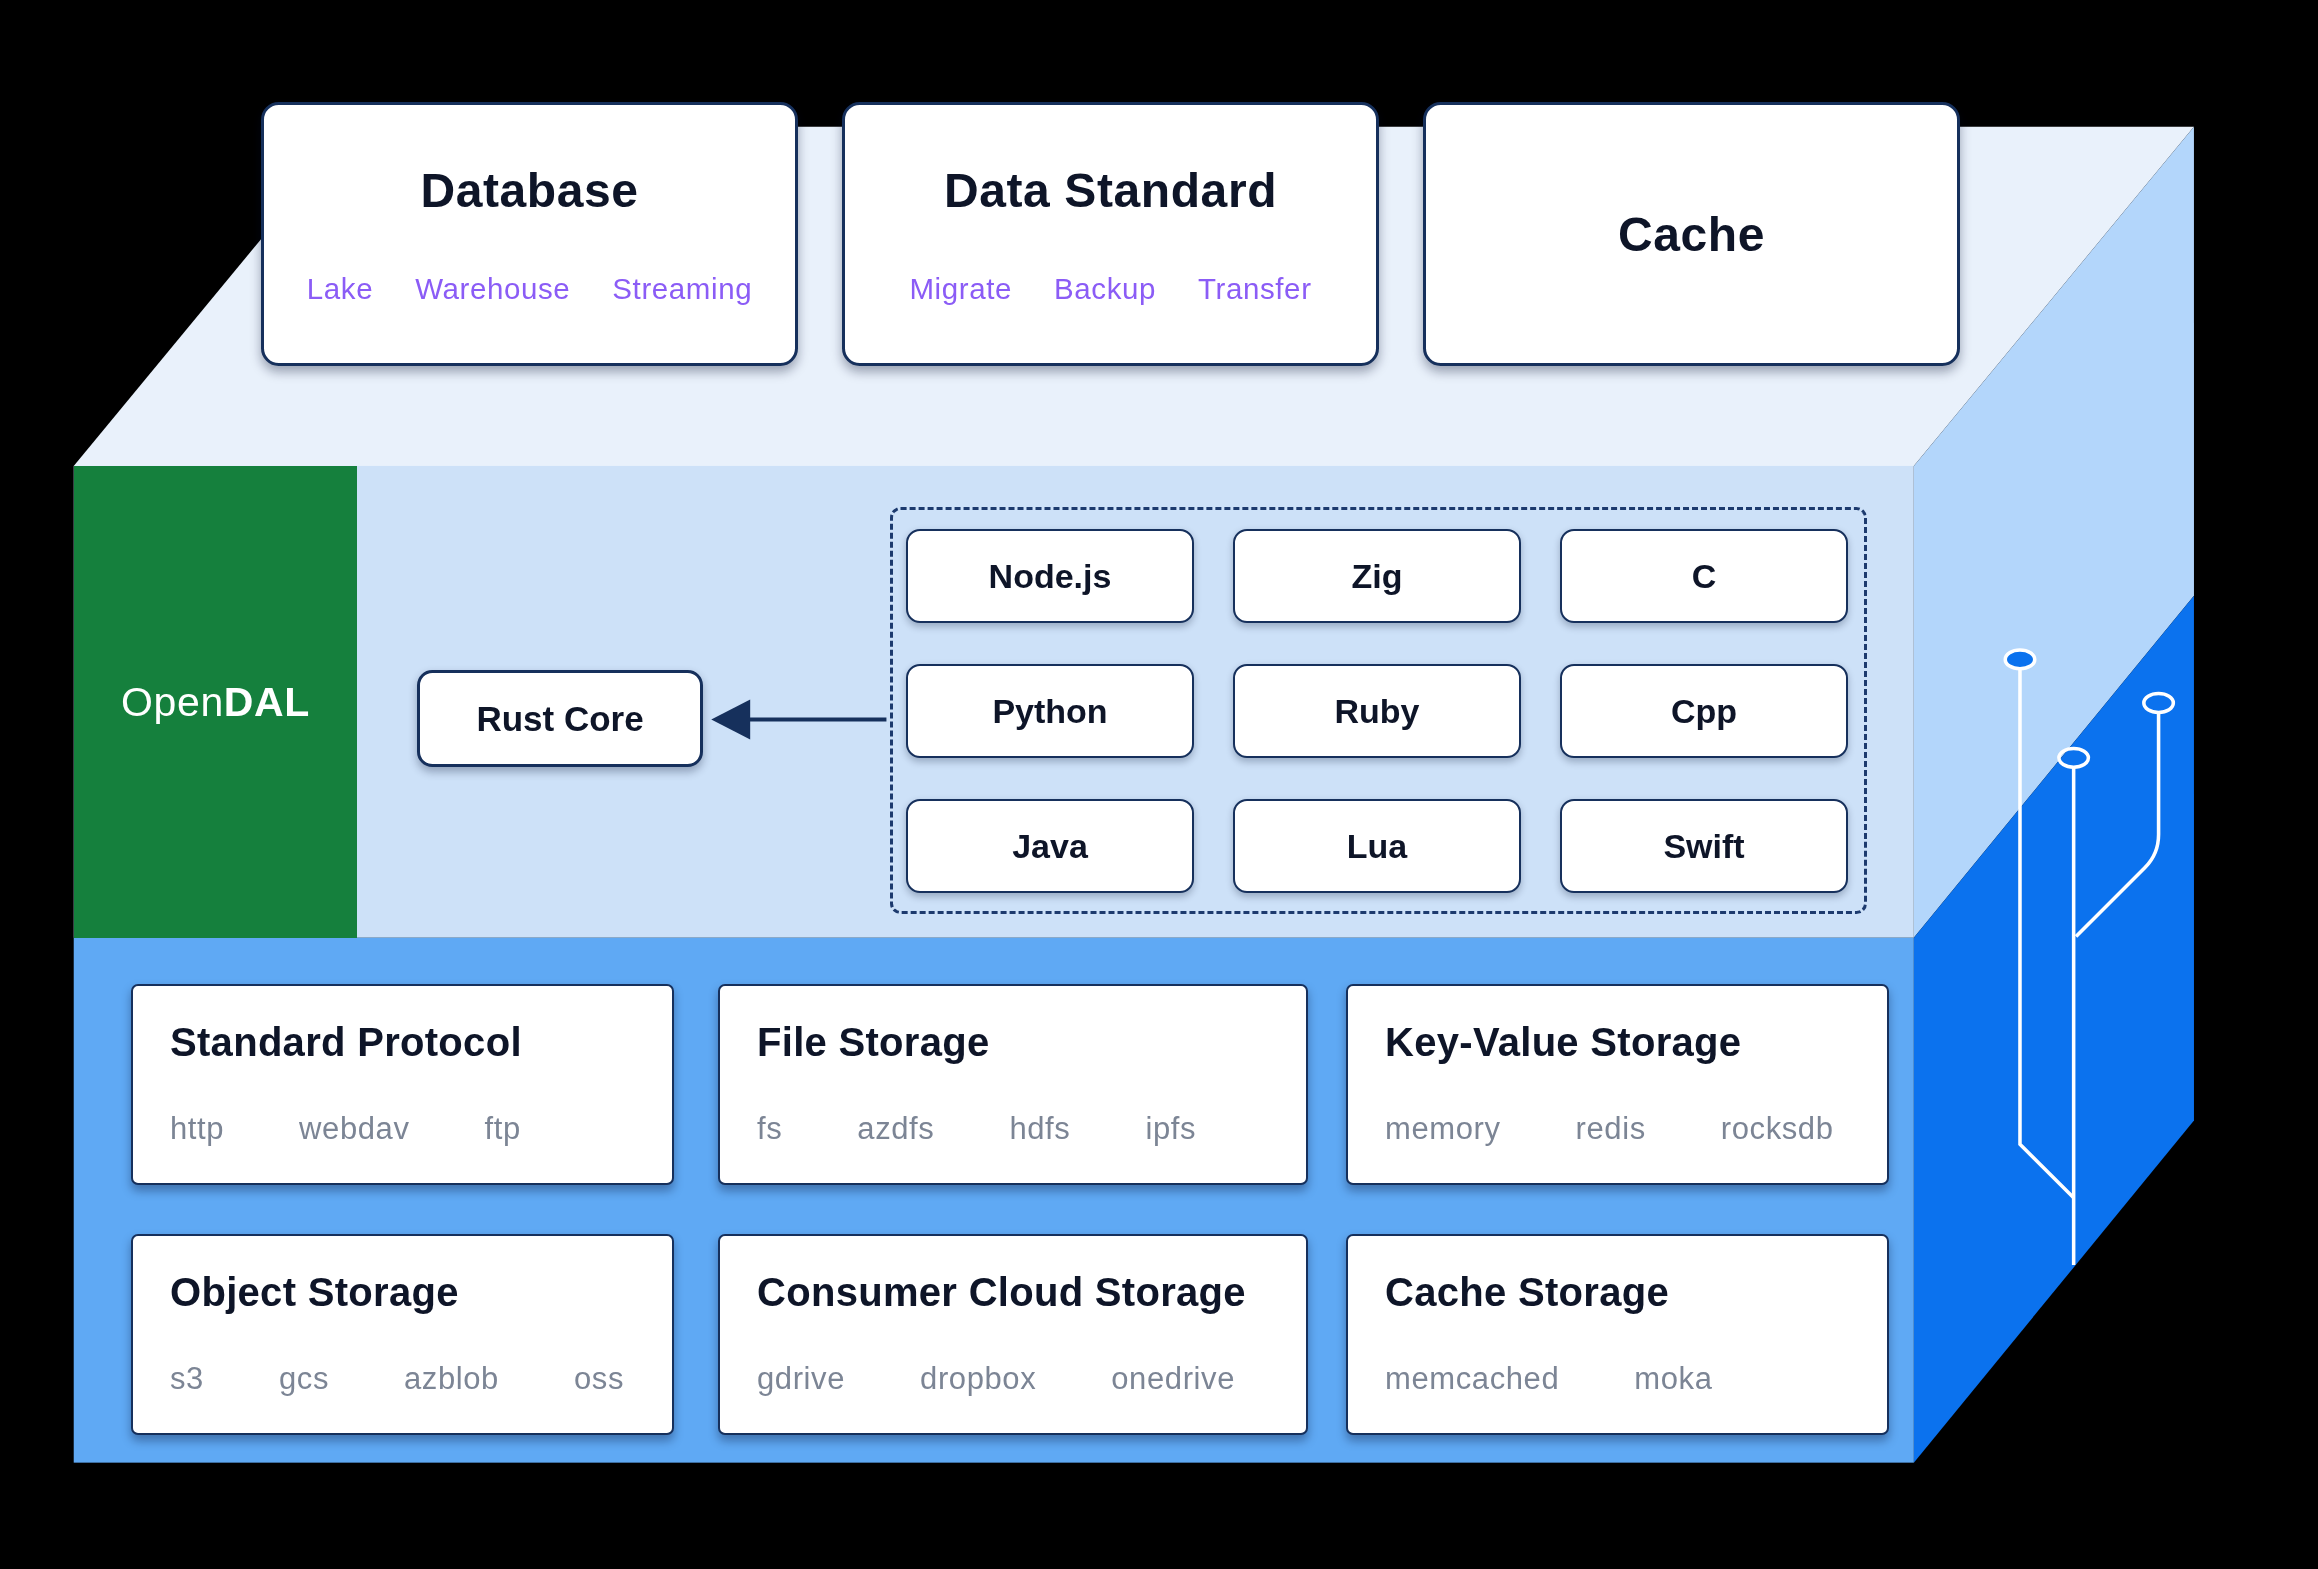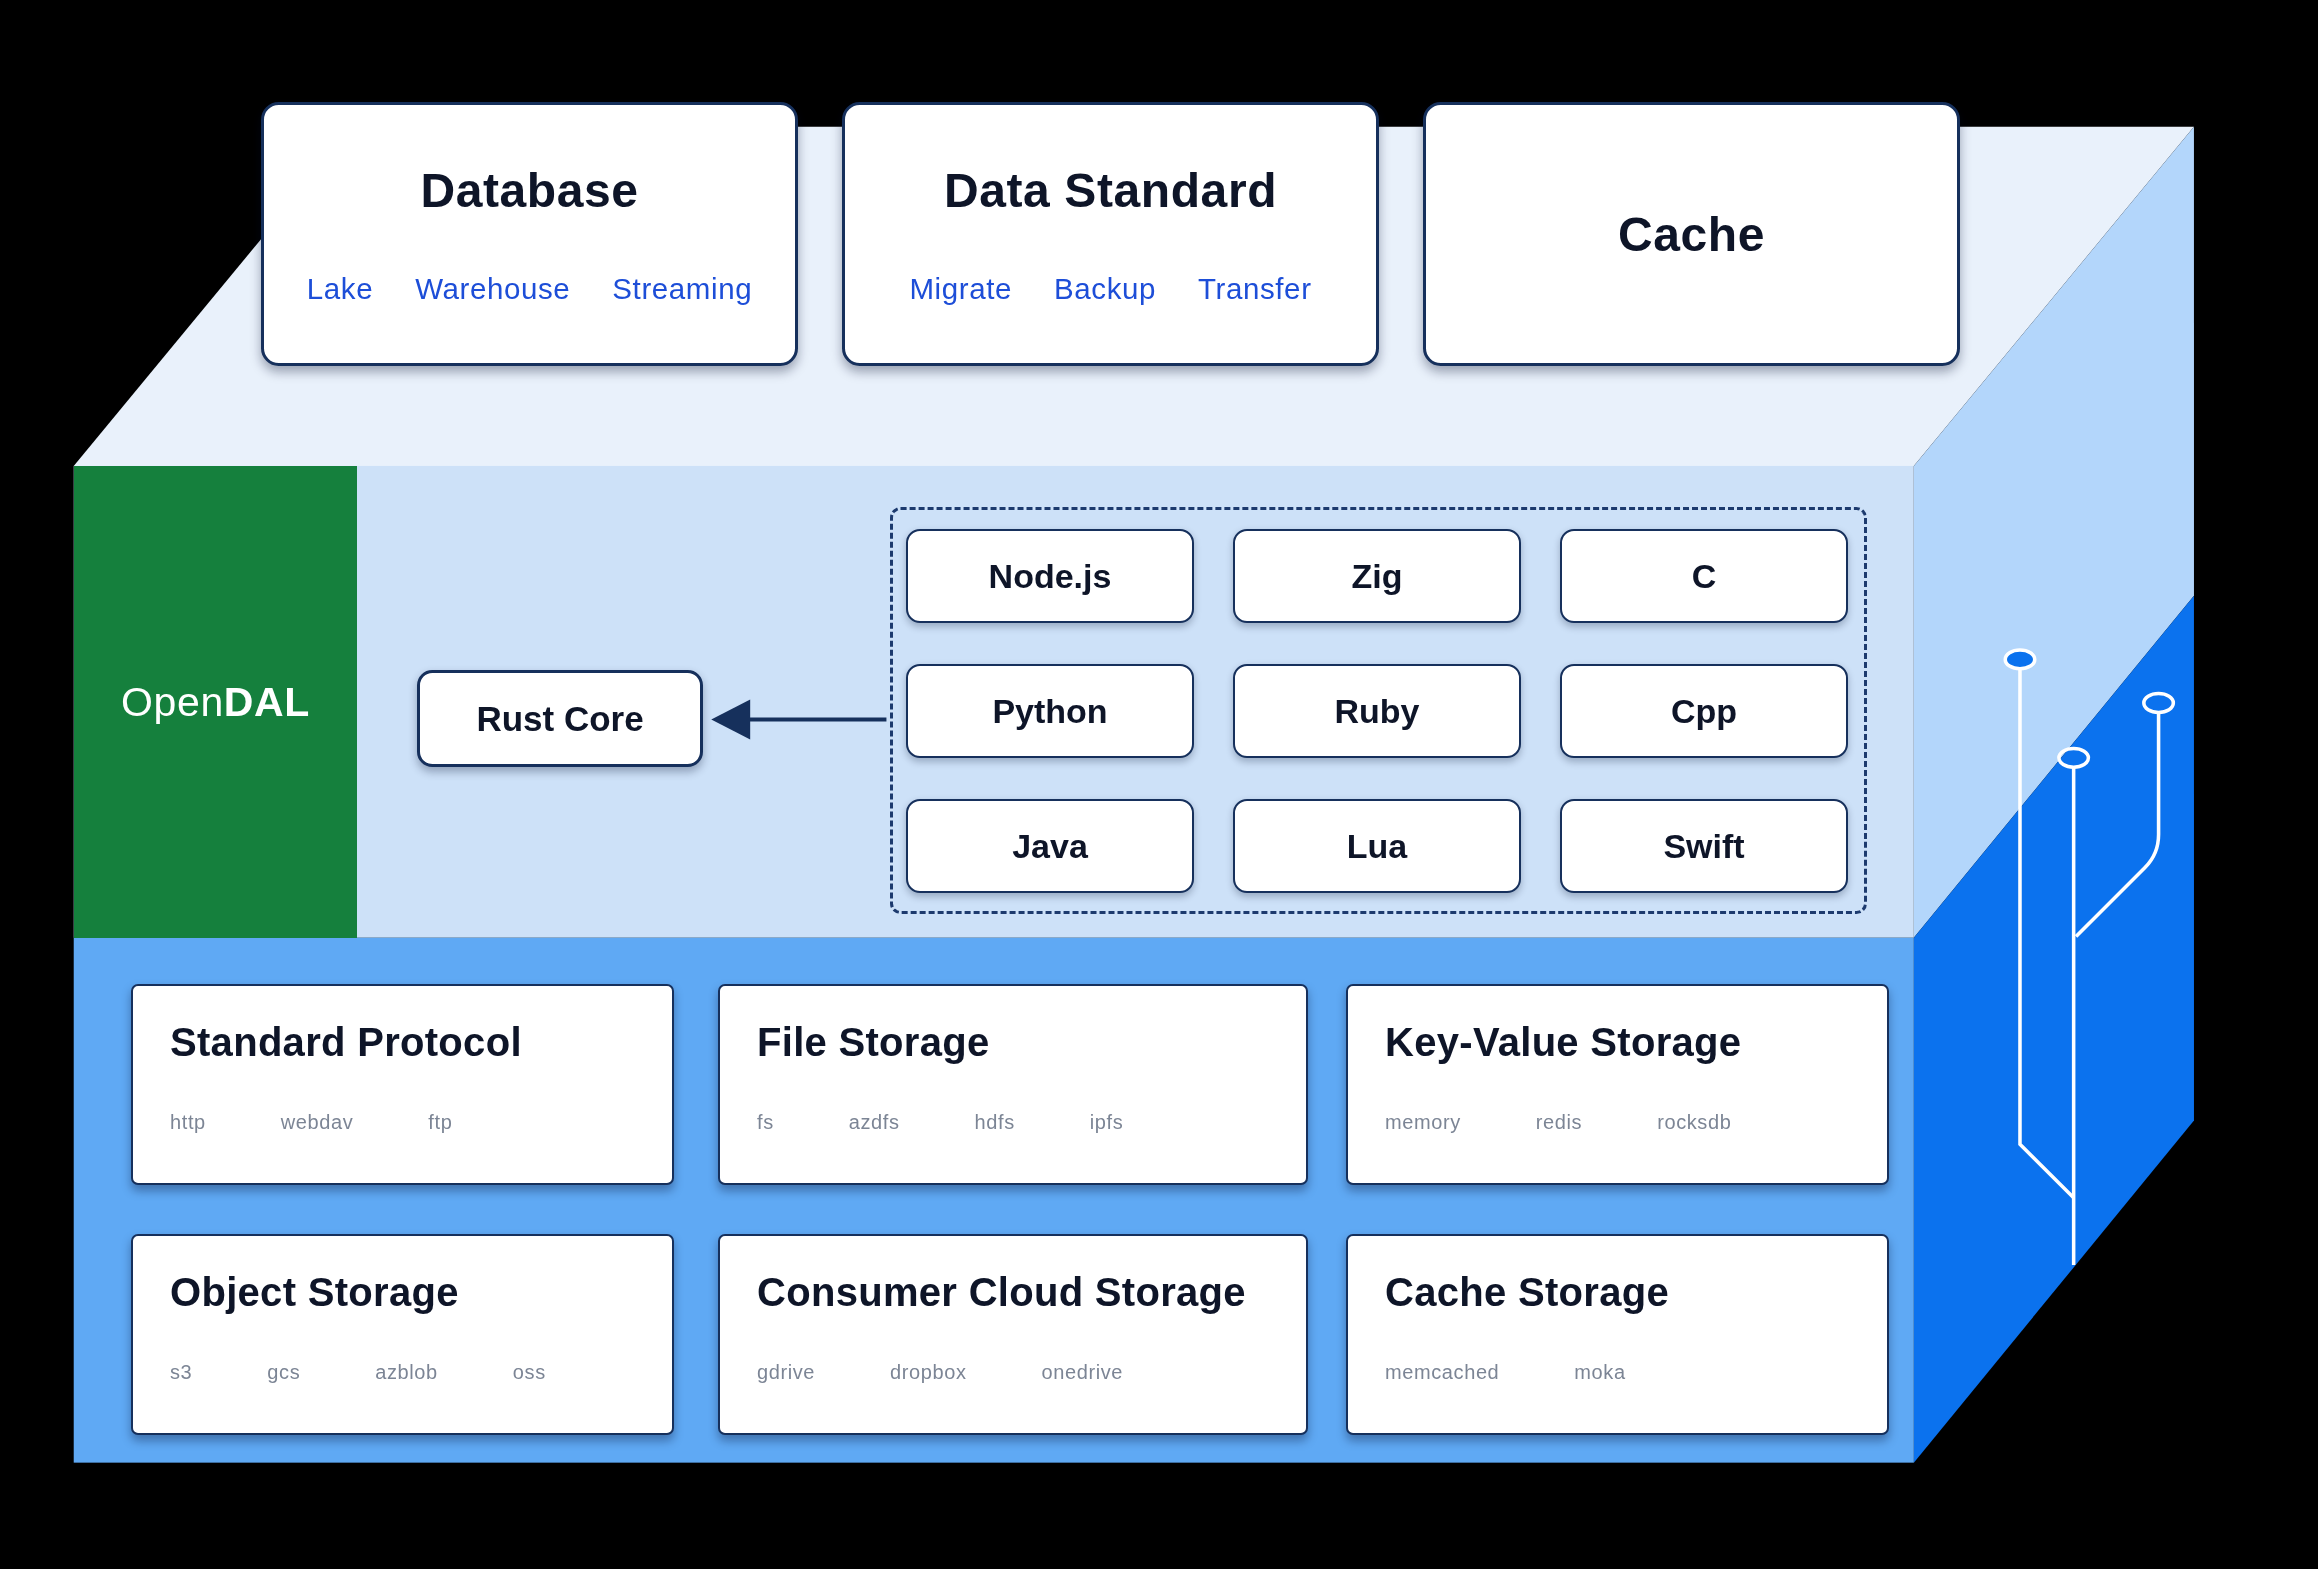--- a/index.html
+++ b/index.html
@@ -9,21 +9,21 @@
   }
   svg.faces{position:absolute;left:0;top:0;}
   
   .top-card{
     position:absolute;top:102px;height:264px;width:537px;background:#fff;
     border:3.5px solid #16305c;border-radius:17.7px;box-sizing:border-box;
     box-shadow:0 5.9px 10.6px rgba(5,15,45,.35);
     display:flex;flex-direction:column;align-items:center;justify-content:center;gap:54px;
   }
   .top-card .title{font-size:48px;font-weight:700;color:#0e1528;letter-spacing:0.6px;}
-  .top-card .items{display:flex;gap:42px;font-size:29.5px;color:#1d4ed8;letter-spacing:0.6px;}
+  .top-card .items{display:flex;gap:42px;font-size:29.5px;color:#8b5cf6;letter-spacing:0.6px;}
   .top-card.no-items{gap:0;}
   
   .opendal-panel{
     position:absolute;left:74px;top:466px;width:283px;height:472px;background:#15803d;
     display:flex;align-items:center;justify-content:center;
   }
   .opendal-logo{color:#fff;font-size:41px;letter-spacing:0.6px;}
   .opendal-logo .dal{font-weight:800;}
   .rust-core{
     position:absolute;left:417px;top:670px;width:286px;height:97px;background:#fff;
@@ -47,21 +47,21 @@
     font-size:34px;font-weight:600;color:#0e1528;
     box-shadow:0 3.5px 7px rgba(5,15,45,.25);
   }
   
   .storage-card{
     position:absolute;height:201px;background:#fff;border:2.9px solid #16305c;
     border-radius:7px;box-sizing:border-box;padding:34px 0 0 37px;
     box-shadow:0 5.9px 9.4px rgba(5,15,45,.35);
   }
   .storage-card .title{font-size:40px;font-weight:700;color:#0e1528;letter-spacing:0.3px;}
-  .storage-card .items{display:flex;gap:75px;margin-top:46px;font-size:20px;color:#7c8595;letter-spacing:0.6px;}
+  .storage-card .items{display:flex;gap:75px;margin-top:46px;font-size:31px;color:#7c8595;letter-spacing:0.6px;}
   .r1{top:984px;} .r2{top:1234px;}
   .c1{left:131px;width:543px;} .c2{left:718px;width:590px;} .c3{left:1346px;width:543px;}
 </style>
 </head>
 <body>
 
 <div id="stage">
 
   <svg class="faces" width="2319" height="1570" viewBox="0 0 3932 2662">
 

